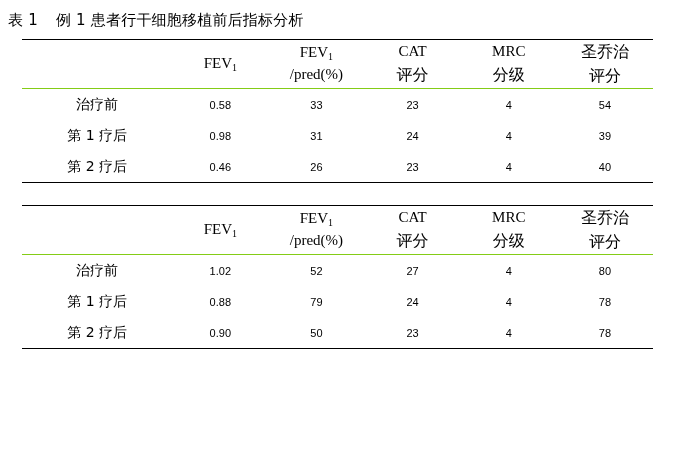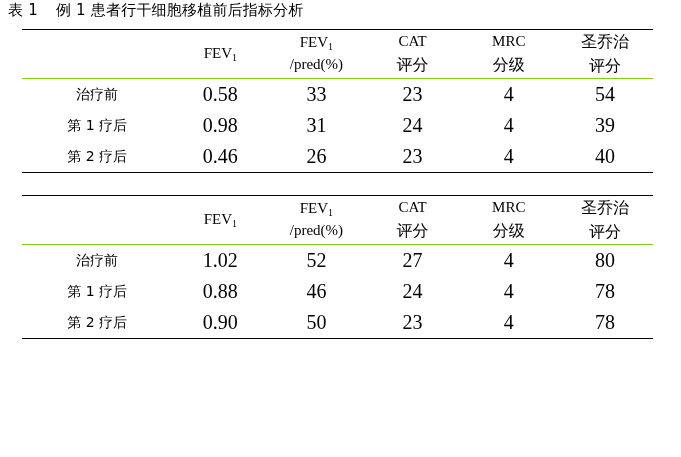--- a/index.html
+++ b/index.html
@@ -12,21 +12,21 @@
     height: 457px;
     font-family: "Liberation Serif", "DejaVu Serif", serif;
     color: #000000;
     position: relative;
     overflow: hidden;
   }
   .page {
     width: 559px;
     height: 457px;
     box-sizing: border-box;
-    padding: 0 0 0 0;
+    padding: 10px 0 0 0;
   }
   .table-block {
     margin-bottom: 4px;
   }
   .caption {
     font-family: "DejaVu Sans", "Liberation Sans", sans-serif;
     font-size: 15px;
     line-height: 1.4;
     padding-left: 8px;
     margin-bottom: 8px;
@@ -66,23 +66,23 @@
   }
   .head-cell .l2 {
     display: block;
   }
   .head-cn {
     font-family: "DejaVu Sans", "Liberation Sans", sans-serif;
     font-size: 16px;
     line-height: 1.5;
   }
   .row-cell {
-    font-size: 20px;
+    font-size: 11px;
     height: 31px;
-    font-family: Liberation Serif, serif;
+    font-family: Liberation Sans, sans-serif;
   }
   .row-label {
     font-family: "DejaVu Sans", "Liberation Sans", sans-serif;
     font-size: 14px;
   }
   sub {
     font-size: 10px;
     vertical-align: baseline;
     position: relative;
     top: 3px;
@@ -196,21 +196,21 @@
           <td class="row-cell row-label">治疗前</td>
           <td class="row-cell">1.02</td>
           <td class="row-cell">52</td>
           <td class="row-cell">27</td>
           <td class="row-cell">4</td>
           <td class="row-cell">80</td>
         </tr>
         <tr>
           <td class="row-cell row-label">第 1 疗后</td>
           <td class="row-cell">0.88</td>
-          <td class="row-cell">46</td>
+          <td class="row-cell">79</td>
           <td class="row-cell">24</td>
           <td class="row-cell">4</td>
           <td class="row-cell">78</td>
         </tr>
         <tr class="rule-bot">
           <td class="row-cell row-label">第 2 疗后</td>
           <td class="row-cell">0.90</td>
           <td class="row-cell">50</td>
           <td class="row-cell">23</td>
           <td class="row-cell">4</td>

